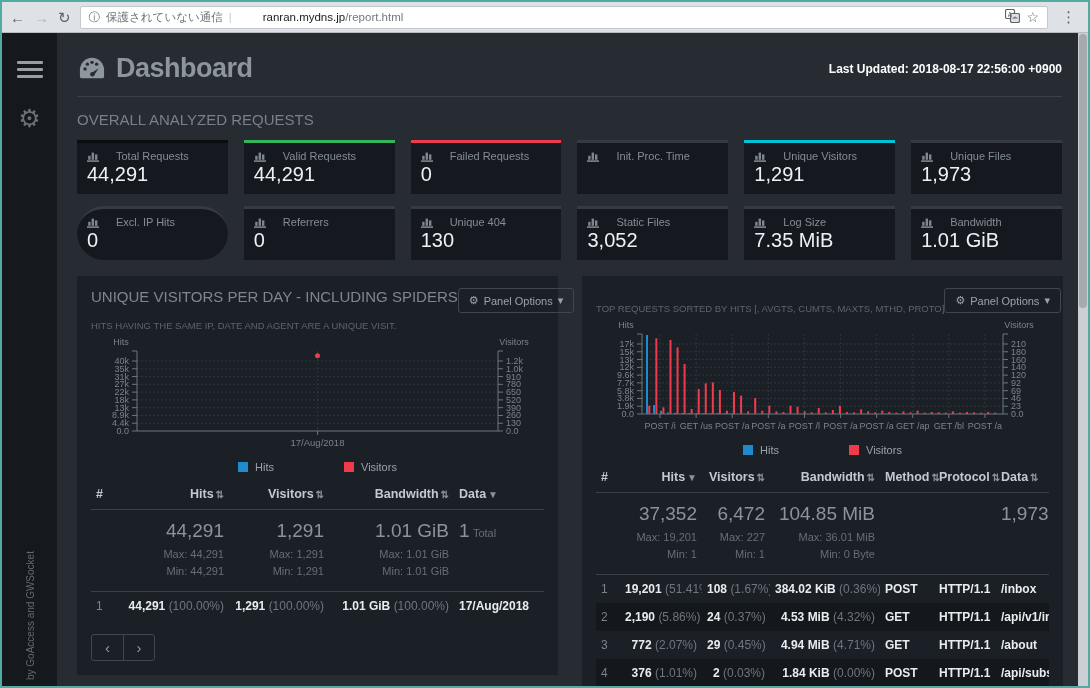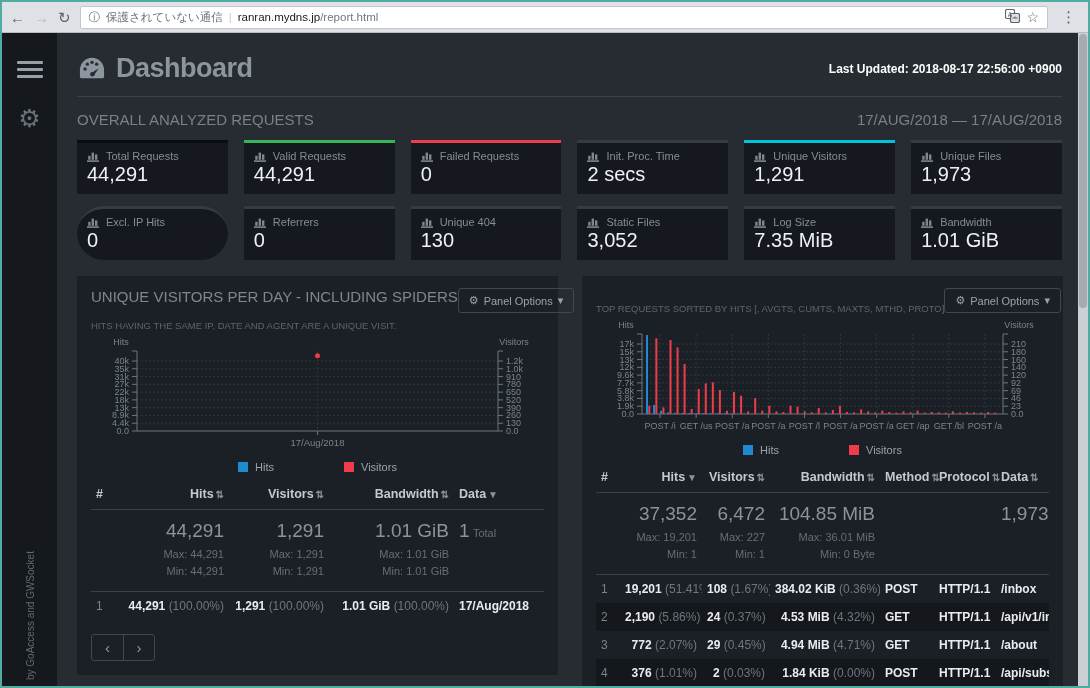--- a/index.html
+++ b/index.html
@@ -4,21 +4,21 @@
 <style>
   html,body{margin:0;padding:0;background:#3c4043;font-family:"Liberation Sans",sans-serif;}
   #viewport{width:1090px;height:688px;box-sizing:border-box;border:2px solid #52ab9f;background:#272c33;display:flex;flex-direction:column;overflow:hidden;}
   
   .browser{height:30px;background:#dee1e6;border-bottom:1px solid #b8bcc0;display:flex;align-items:center;padding:0 8px;gap:9px;flex-shrink:0;}
   .nav-ic{color:#5f6368;font-size:15px;line-height:1;cursor:pointer;}
   .nav-ic.disabled{color:#b2b5b9;}
   .omnibox{flex:1;height:21px;background:#fff;border:1px solid #c3c7cb;border-radius:2px;display:flex;align-items:center;padding:0 8px;gap:6px;font-size:11.5px;overflow:hidden;}
   .sec-label{color:#6b7075;}
   .omni-sep{color:#c8cbcf;}
-  .url-host{color:#202124;}
+  .url-host{color:#202124;margin-left:25px;}
   .url-path{color:#73787d;}
   .omni-spacer{flex:1;}
   .menu-dots{color:#5f6368;font-size:15px;padding:0 4px;}
   
   .app{flex:1;display:flex;position:relative;overflow:hidden;background:#272c33;}
   .sidebar{width:55px;background:#15181d;flex-shrink:0;position:relative;}
   .burger{width:26px;margin:28px auto 0;cursor:pointer;}
   .burger div{height:3px;background:#979ea6;border-radius:1px;margin-bottom:4px;}
   .side-gear{text-align:center;margin-top:28px;color:#6a7179;font-size:25px;cursor:pointer;line-height:1;}
   .credit{position:absolute;bottom:6px;left:34px;transform:rotate(-90deg);transform-origin:0 100%;white-space:nowrap;font-size:10px;color:#626a72;}
@@ -26,21 +26,21 @@
   .scrollbar{position:absolute;right:0;top:0;bottom:0;width:10px;background:#ccd0d4;}
   .scroll-thumb{position:absolute;top:1px;left:1px;right:1px;height:42%;background:#a6abb1;border-radius:4px;}
   
   .hdr{display:flex;justify-content:space-between;align-items:center;padding:14px 0 12px;border-bottom:1px solid #3a4148;}
   .brand{display:flex;gap:9px;align-items:center;color:#8d959d;font-size:27px;font-weight:bold;letter-spacing:-0.5px;}
   .lastupd{color:#fdfdfd;font-size:12px;font-weight:bold;}
   .section-row{display:flex;justify-content:space-between;margin:14px 0 12px;color:#798089;font-size:15px;}
   
   .cards{display:grid;grid-template-columns:repeat(6,1fr);gap:12px 16px;}
   .card{background:#15191f;border-top:3px solid #343b42;padding:7px 10px 8px;}
-  .card-label{display:flex;gap:6px;align-items:center;color:#848c94;font-size:11px;white-space:nowrap;overflow:hidden;}
+  .card-label{display:flex;gap:16px;align-items:center;color:#848c94;font-size:11px;white-space:nowrap;overflow:hidden;}
   .card-label svg{flex-shrink:0;fill:#7e868e;}
   .card-value{color:#eef1f4;font-size:20px;margin-top:1px;}
   
   .panels{display:grid;grid-template-columns:1fr 1fr;gap:24px;margin-top:16px;align-items:start;}
   .panel{background:#1b2026;padding:12px 14px 14px;}
   .panel-head{display:flex;justify-content:space-between;align-items:flex-start;}
   .panel-title{color:#7f868e;font-size:15px;white-space:nowrap;}
   .panel-sub{color:#5d646c;font-size:9.5px;margin-top:15px;white-space:nowrap;}
   .opts-btn{border:1px solid #40474f;border-radius:3px;color:#9aa2ab;font-size:11px;padding:5px 10px;display:flex;gap:5px;align-items:center;background:transparent;cursor:pointer;flex-shrink:0;}
   svg.chart{display:block;margin:4px auto 0;}
@@ -120,21 +120,20 @@
             <path d="M15 18.5 L23.2 13.2 L17.8 21.2 Z" fill="#272c33"></path>
             <circle cx="16.4" cy="19.6" r="2.4" fill="#272c33"></circle>
           </svg>
           <span>Dashboard</span>
         </div>
         <div class="lastupd">Last Updated: 2018-08-17 22:56:00 +0900</div>
       </div>
 
       <div class="section-row">
         <span>OVERALL ANALYZED REQUESTS</span>
-        <span>17/AUG/2018 — 17/AUG/2018</span>
       </div>
 
       <div class="cards" id="cards">
           <div class="card" style="border-top-color: rgb(11, 14, 16);">
             <div class="card-label">
               <svg width="13" height="11" viewBox="0 0 13 11">
                 <rect x="0" y="9.3" width="12" height="1.6"></rect>
                 <rect x="1.2" y="4.8" width="2.4" height="4"></rect>
                 <rect x="4.6" y="1.6" width="2.4" height="7.2"></rect>
                 <rect x="8" y="3.4" width="2.4" height="5.4"></rect>
@@ -170,21 +169,20 @@
           <div class="card" style="border-top-color: rgb(52, 59, 66);">
             <div class="card-label">
               <svg width="13" height="11" viewBox="0 0 13 11">
                 <rect x="0" y="9.3" width="12" height="1.6"></rect>
                 <rect x="1.2" y="4.8" width="2.4" height="4"></rect>
                 <rect x="4.6" y="1.6" width="2.4" height="7.2"></rect>
                 <rect x="8" y="3.4" width="2.4" height="5.4"></rect>
               </svg>
               <span>Init. Proc. Time</span>
             </div>
-            <div class="card-value">2 secs</div>
           </div>
           <div class="card" style="border-top-color: rgb(0, 195, 216);">
             <div class="card-label">
               <svg width="13" height="11" viewBox="0 0 13 11">
                 <rect x="0" y="9.3" width="12" height="1.6"></rect>
                 <rect x="1.2" y="4.8" width="2.4" height="4"></rect>
                 <rect x="4.6" y="1.6" width="2.4" height="7.2"></rect>
                 <rect x="8" y="3.4" width="2.4" height="5.4"></rect>
               </svg>
               <span>Unique Visitors</span>

